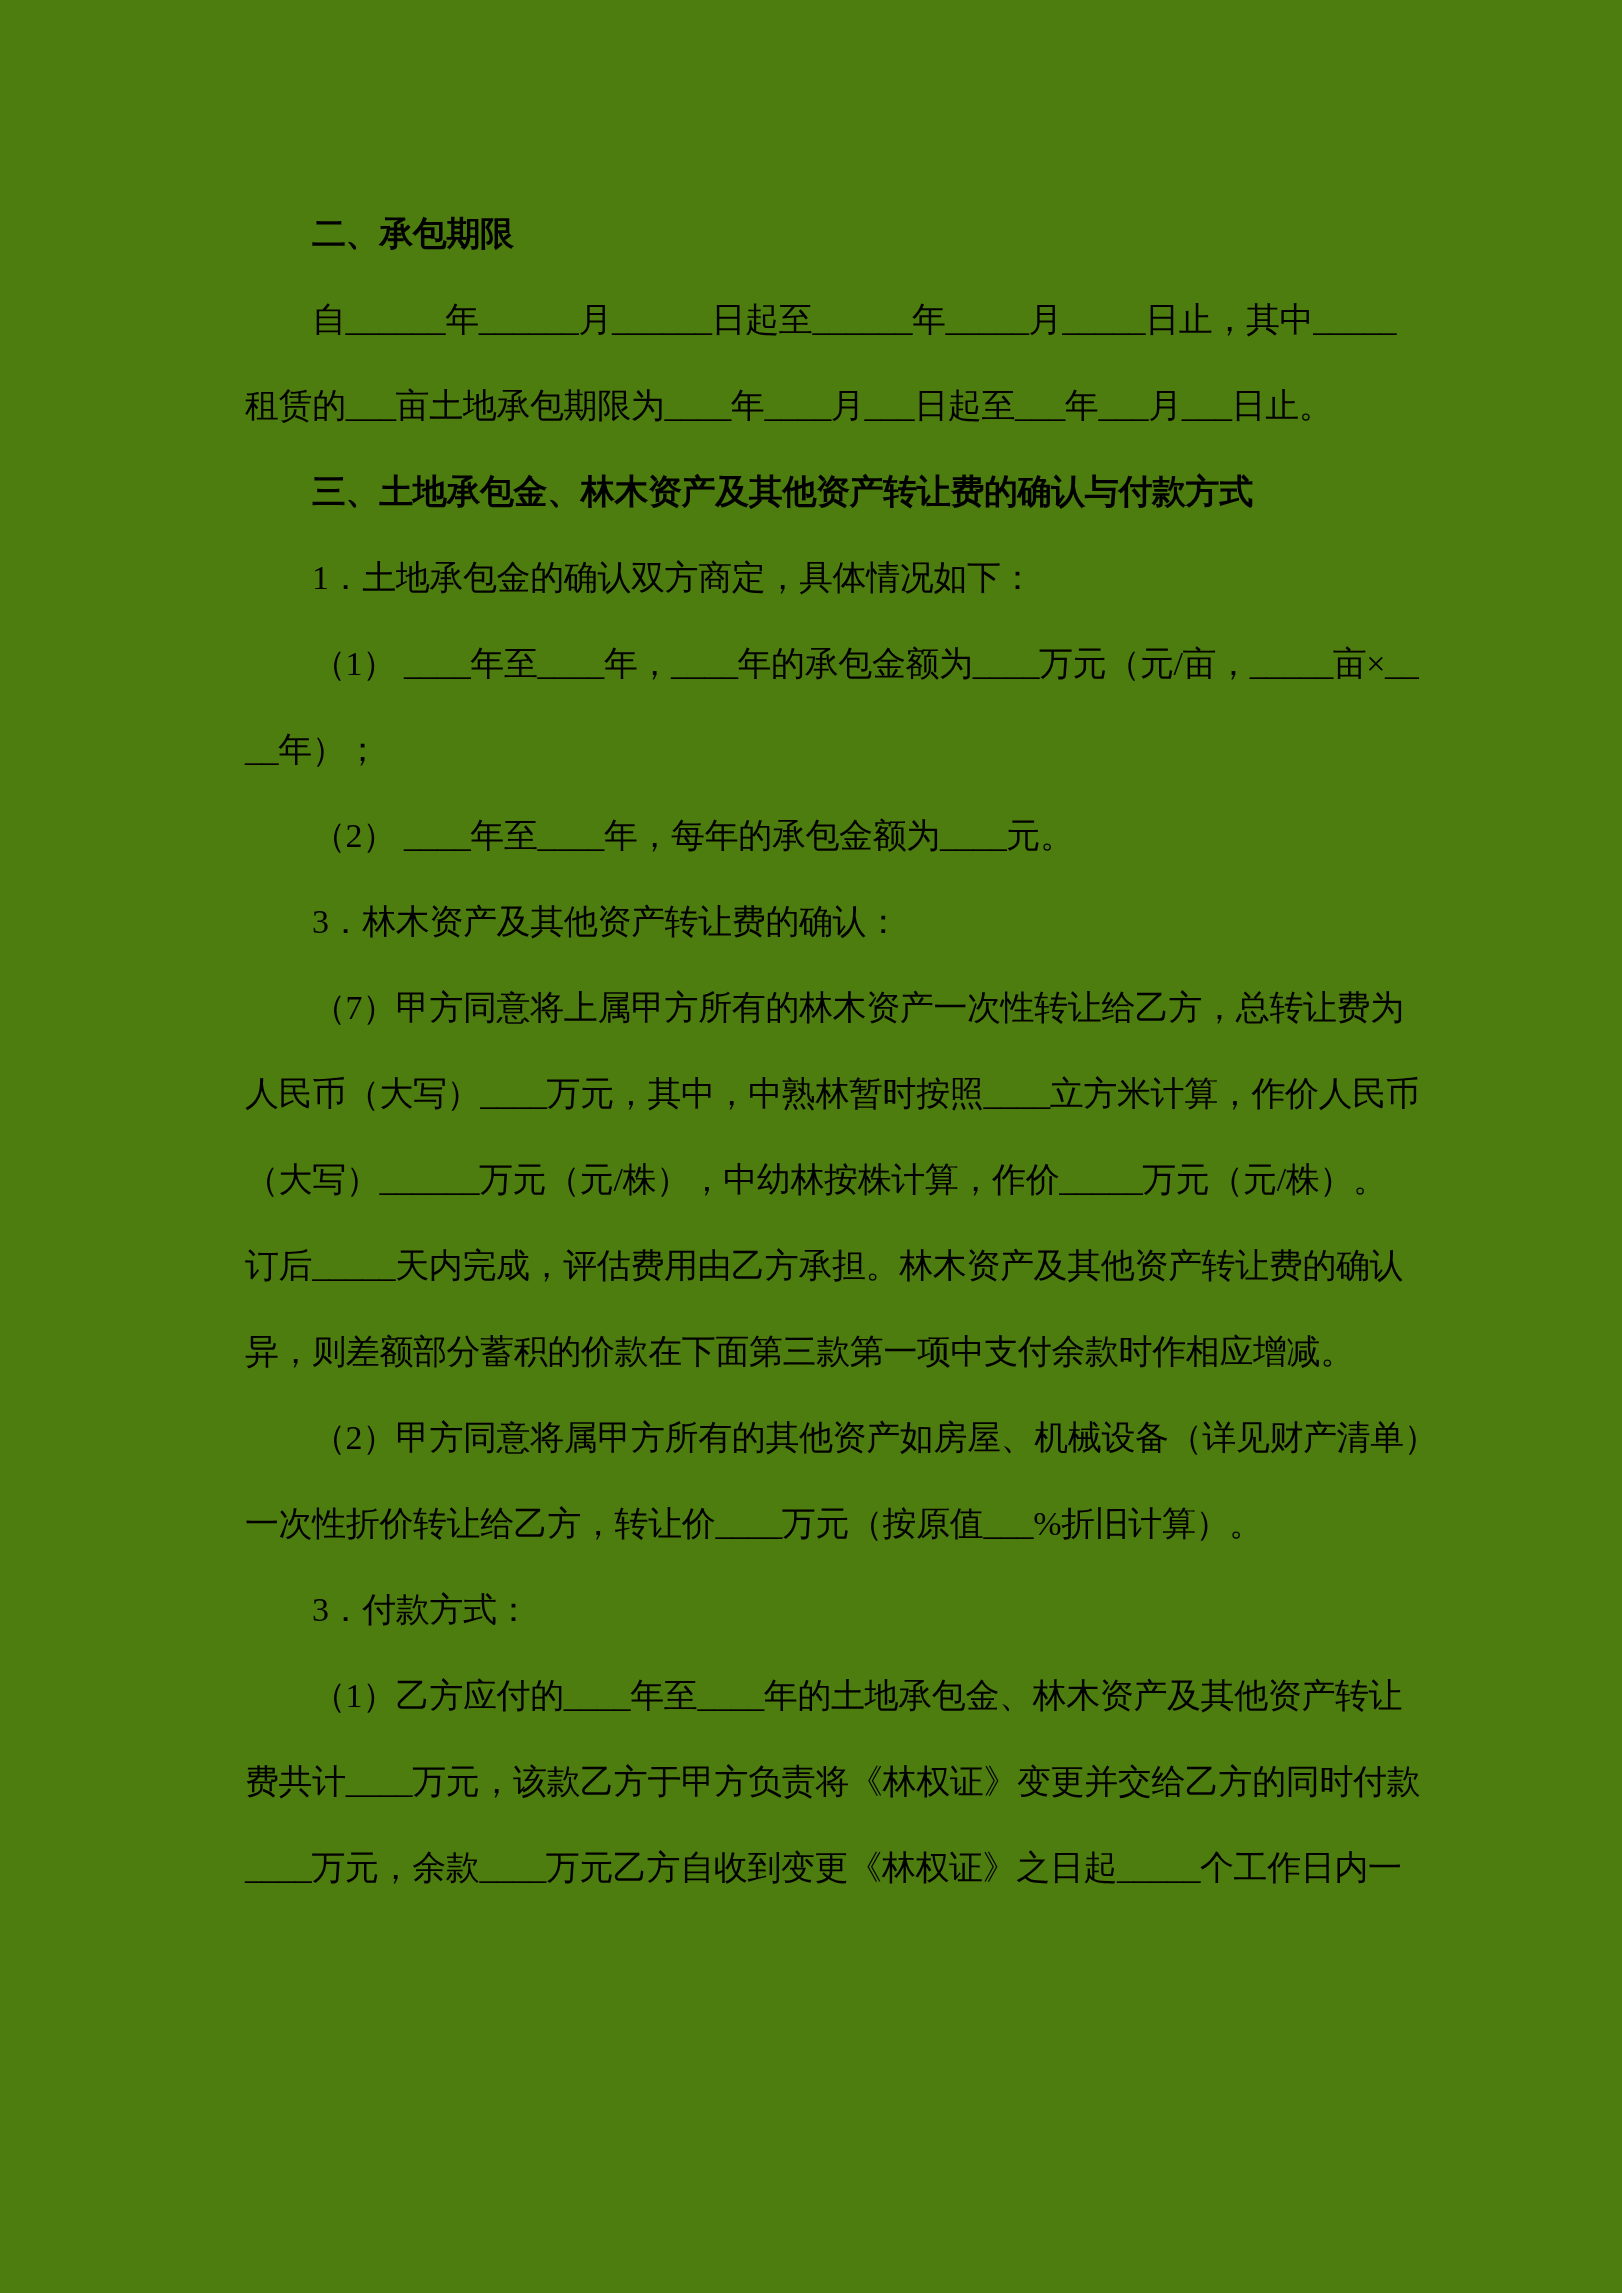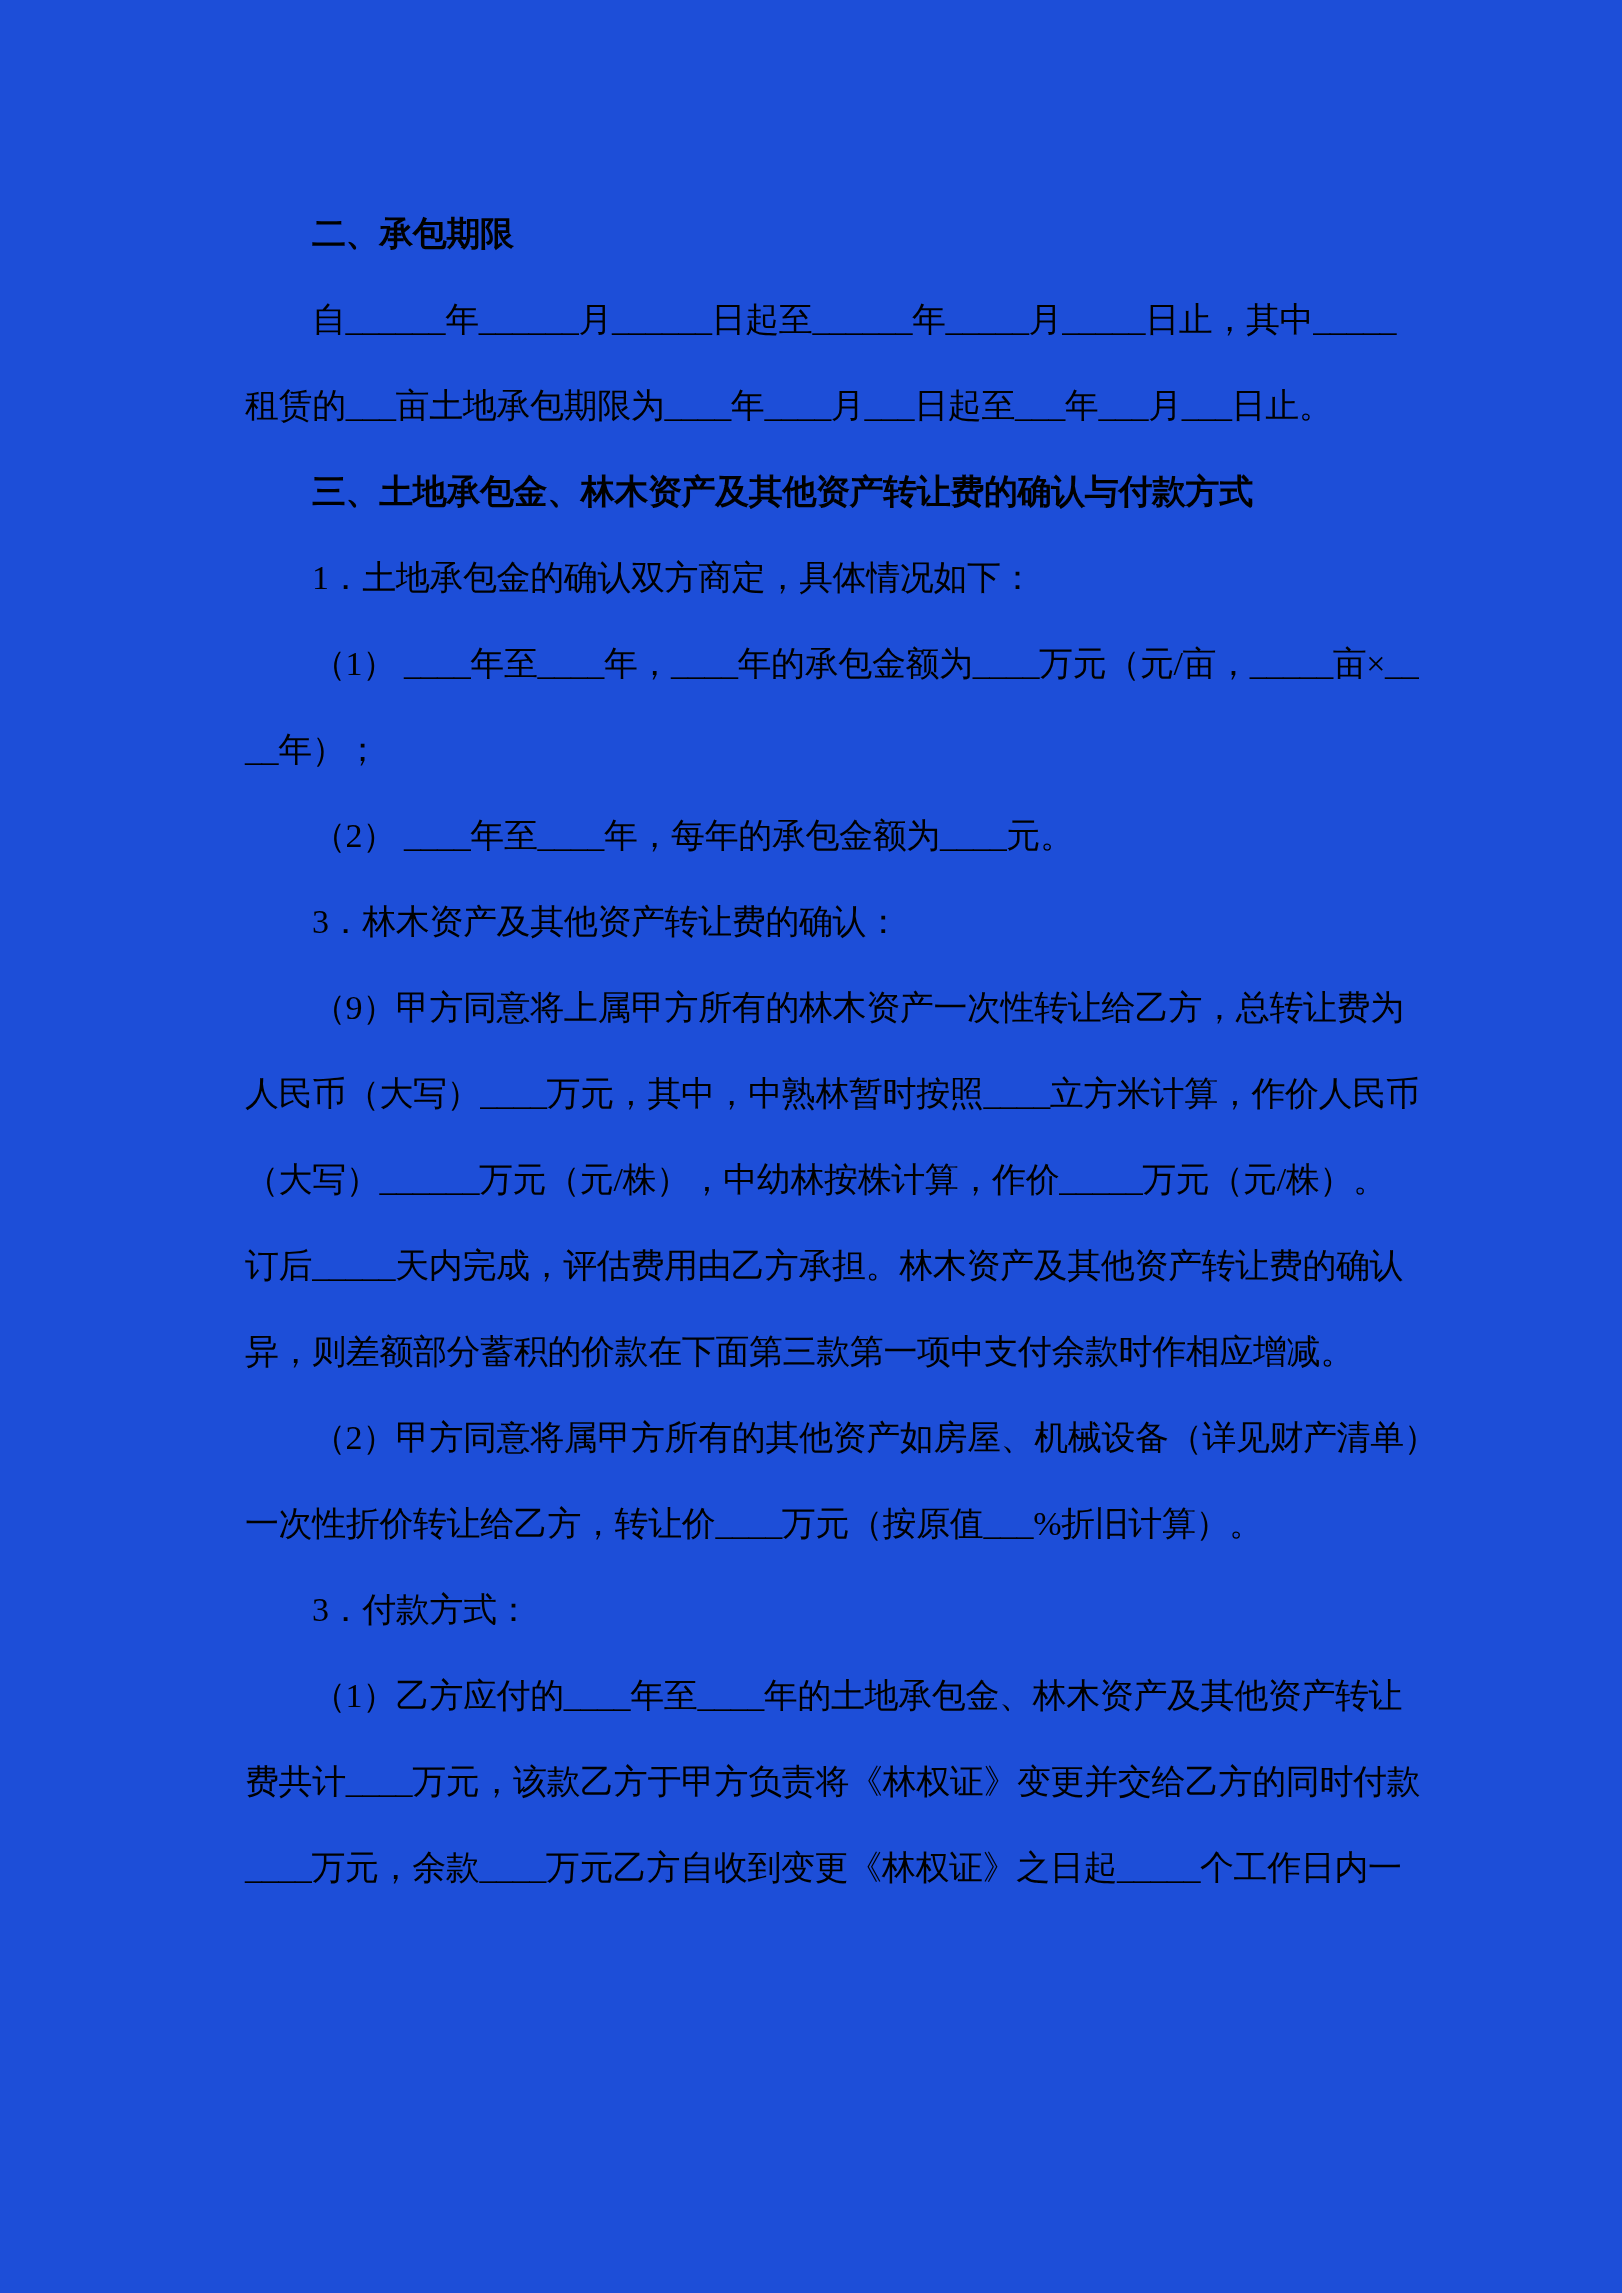--- a/index.html
+++ b/index.html
@@ -4,21 +4,21 @@
 <style>
   html, body {
     margin: 0;
     padding: 0;
     background: #ffffff;
   }
   .page {
     position: relative;
     width: 1623px;
     height: 2294px;
-    background: #1d4ed8;
+    background: #4d7c0f;
     overflow: hidden;
     font-family: "Liberation Serif", "DejaVu Serif", serif;
     color: #000000;
   }
   .doc-body {
     position: absolute;
     top: 191px;
     left: 245px;
     width: 1132px;
   }
@@ -54,21 +54,21 @@
     <div class="line indent">1．土地承包金的确认双方商定，具体情况如下：</div>
 
     <div class="line indent">（1） ____年至____年，____年的承包金额为____万元（元/亩，_____亩×__</div>
 
     <div class="line">__年）；</div>
 
     <div class="line indent">（2） ____年至____年，每年的承包金额为____元。</div>
 
     <div class="line indent">3．林木资产及其他资产转让费的确认：</div>
 
-    <div class="line indent">（9）甲方同意将上属甲方所有的林木资产一次性转让给乙方，总转让费为</div>
+    <div class="line indent">（7）甲方同意将上属甲方所有的林木资产一次性转让给乙方，总转让费为</div>
 
     <div class="line">人民币（大写）____万元，其中，中熟林暂时按照____立方米计算，作价人民币</div>
 
     <div class="line">（大写）______万元（元/株），中幼林按株计算，作价_____万元（元/株）。</div>
 
 
     <div class="line">订后_____天内完成，评估费用由乙方承担。林木资产及其他资产转让费的确认</div>
 
     <div class="line">异，则差额部分蓄积的价款在下面第三款第一项中支付余款时作相应增减。</div>
 

